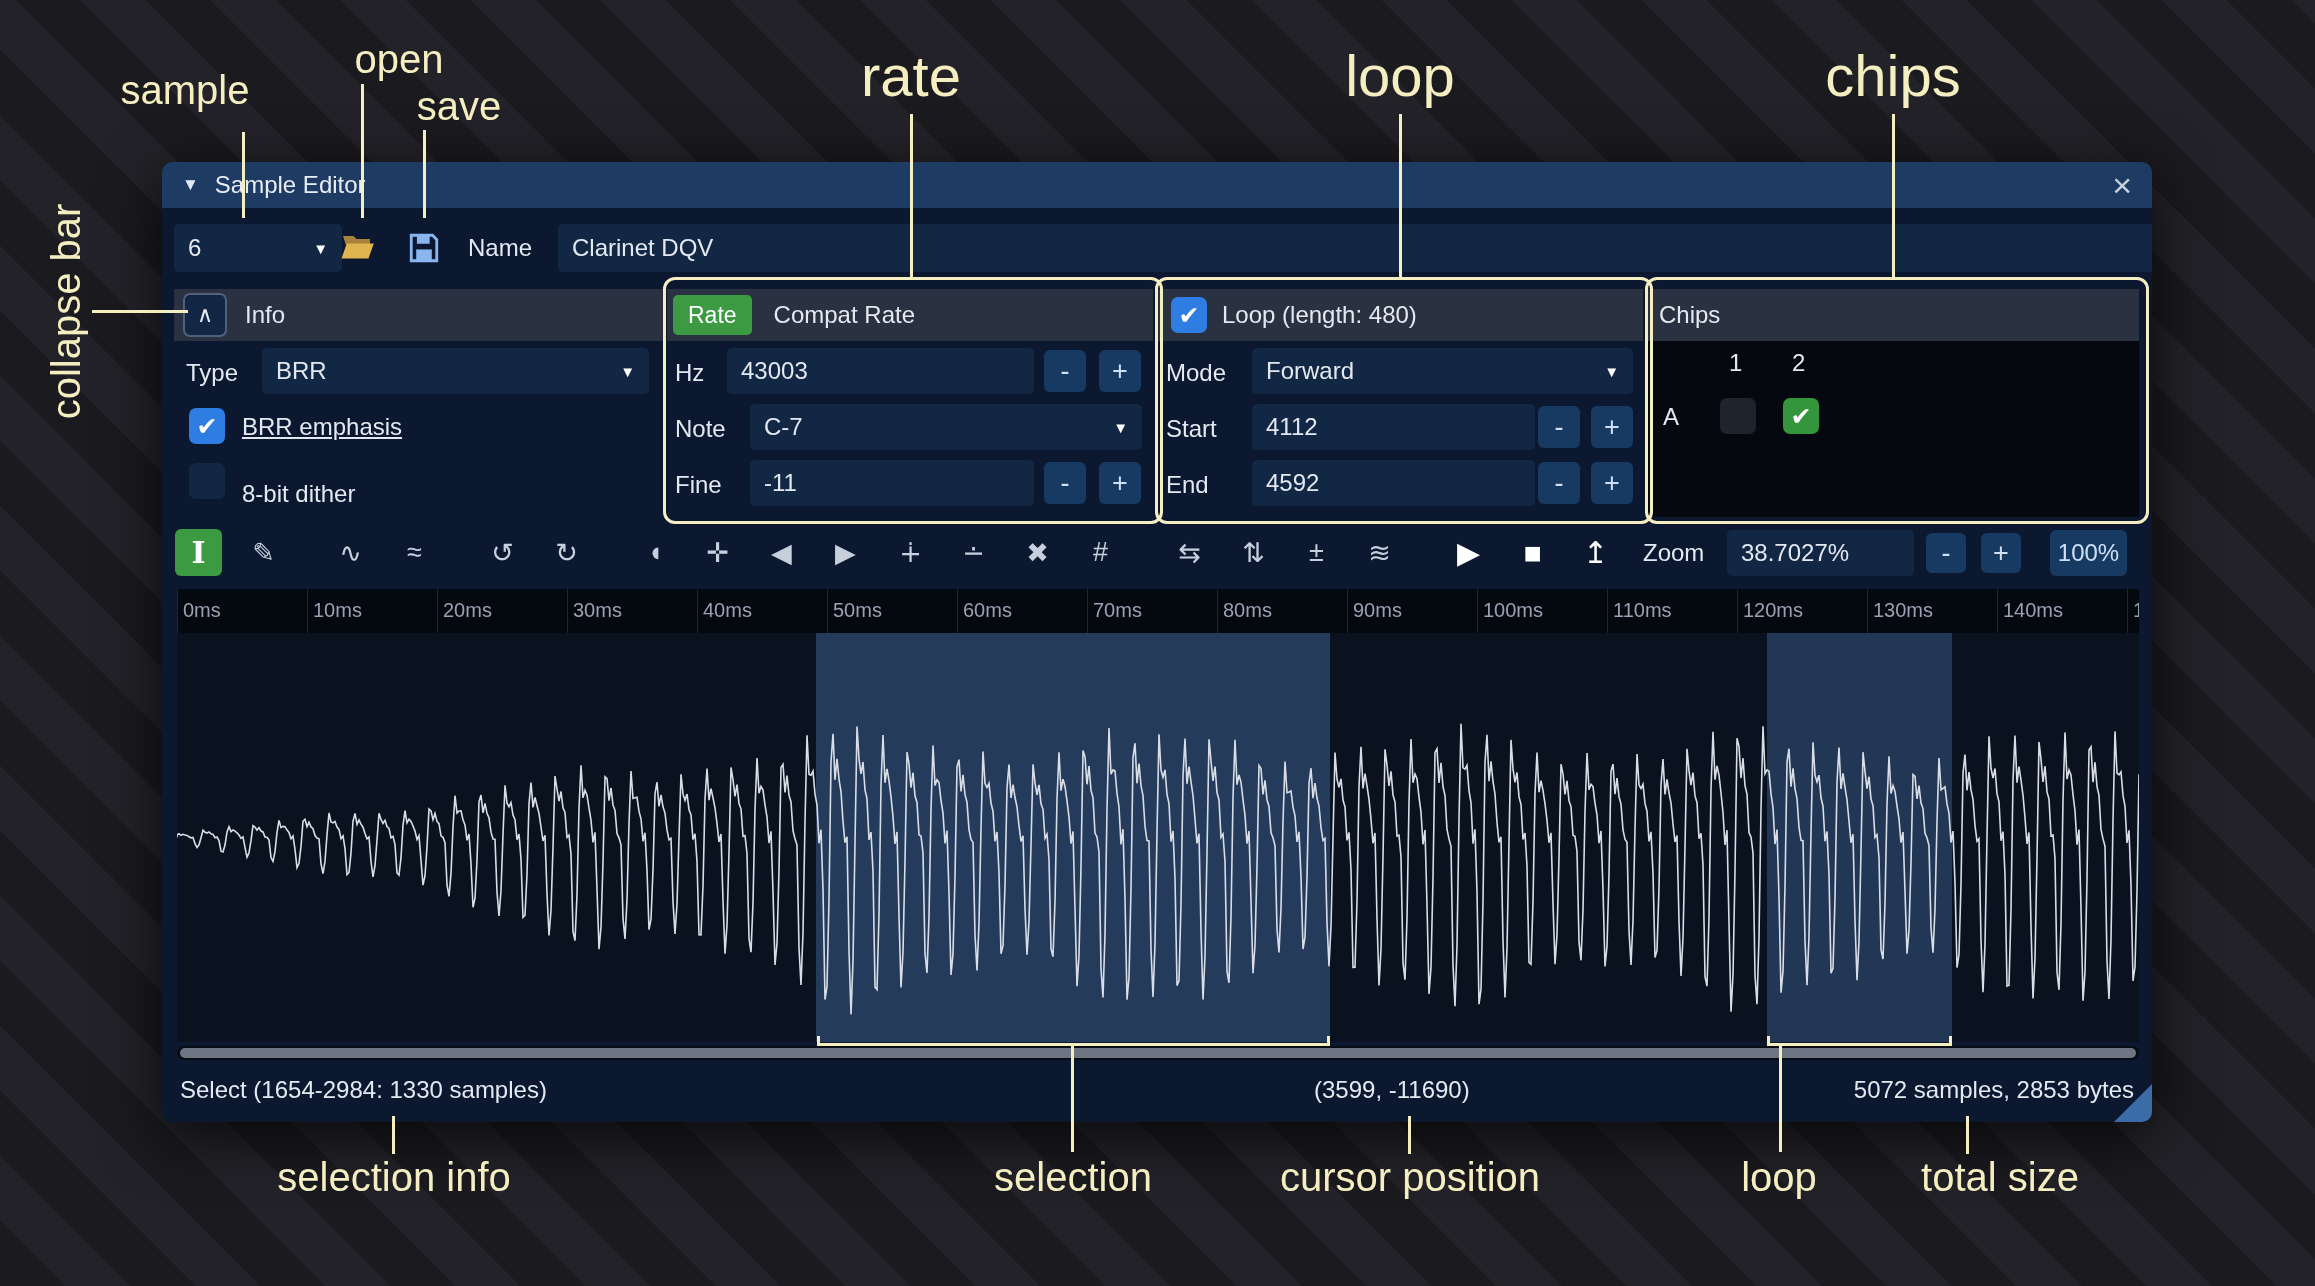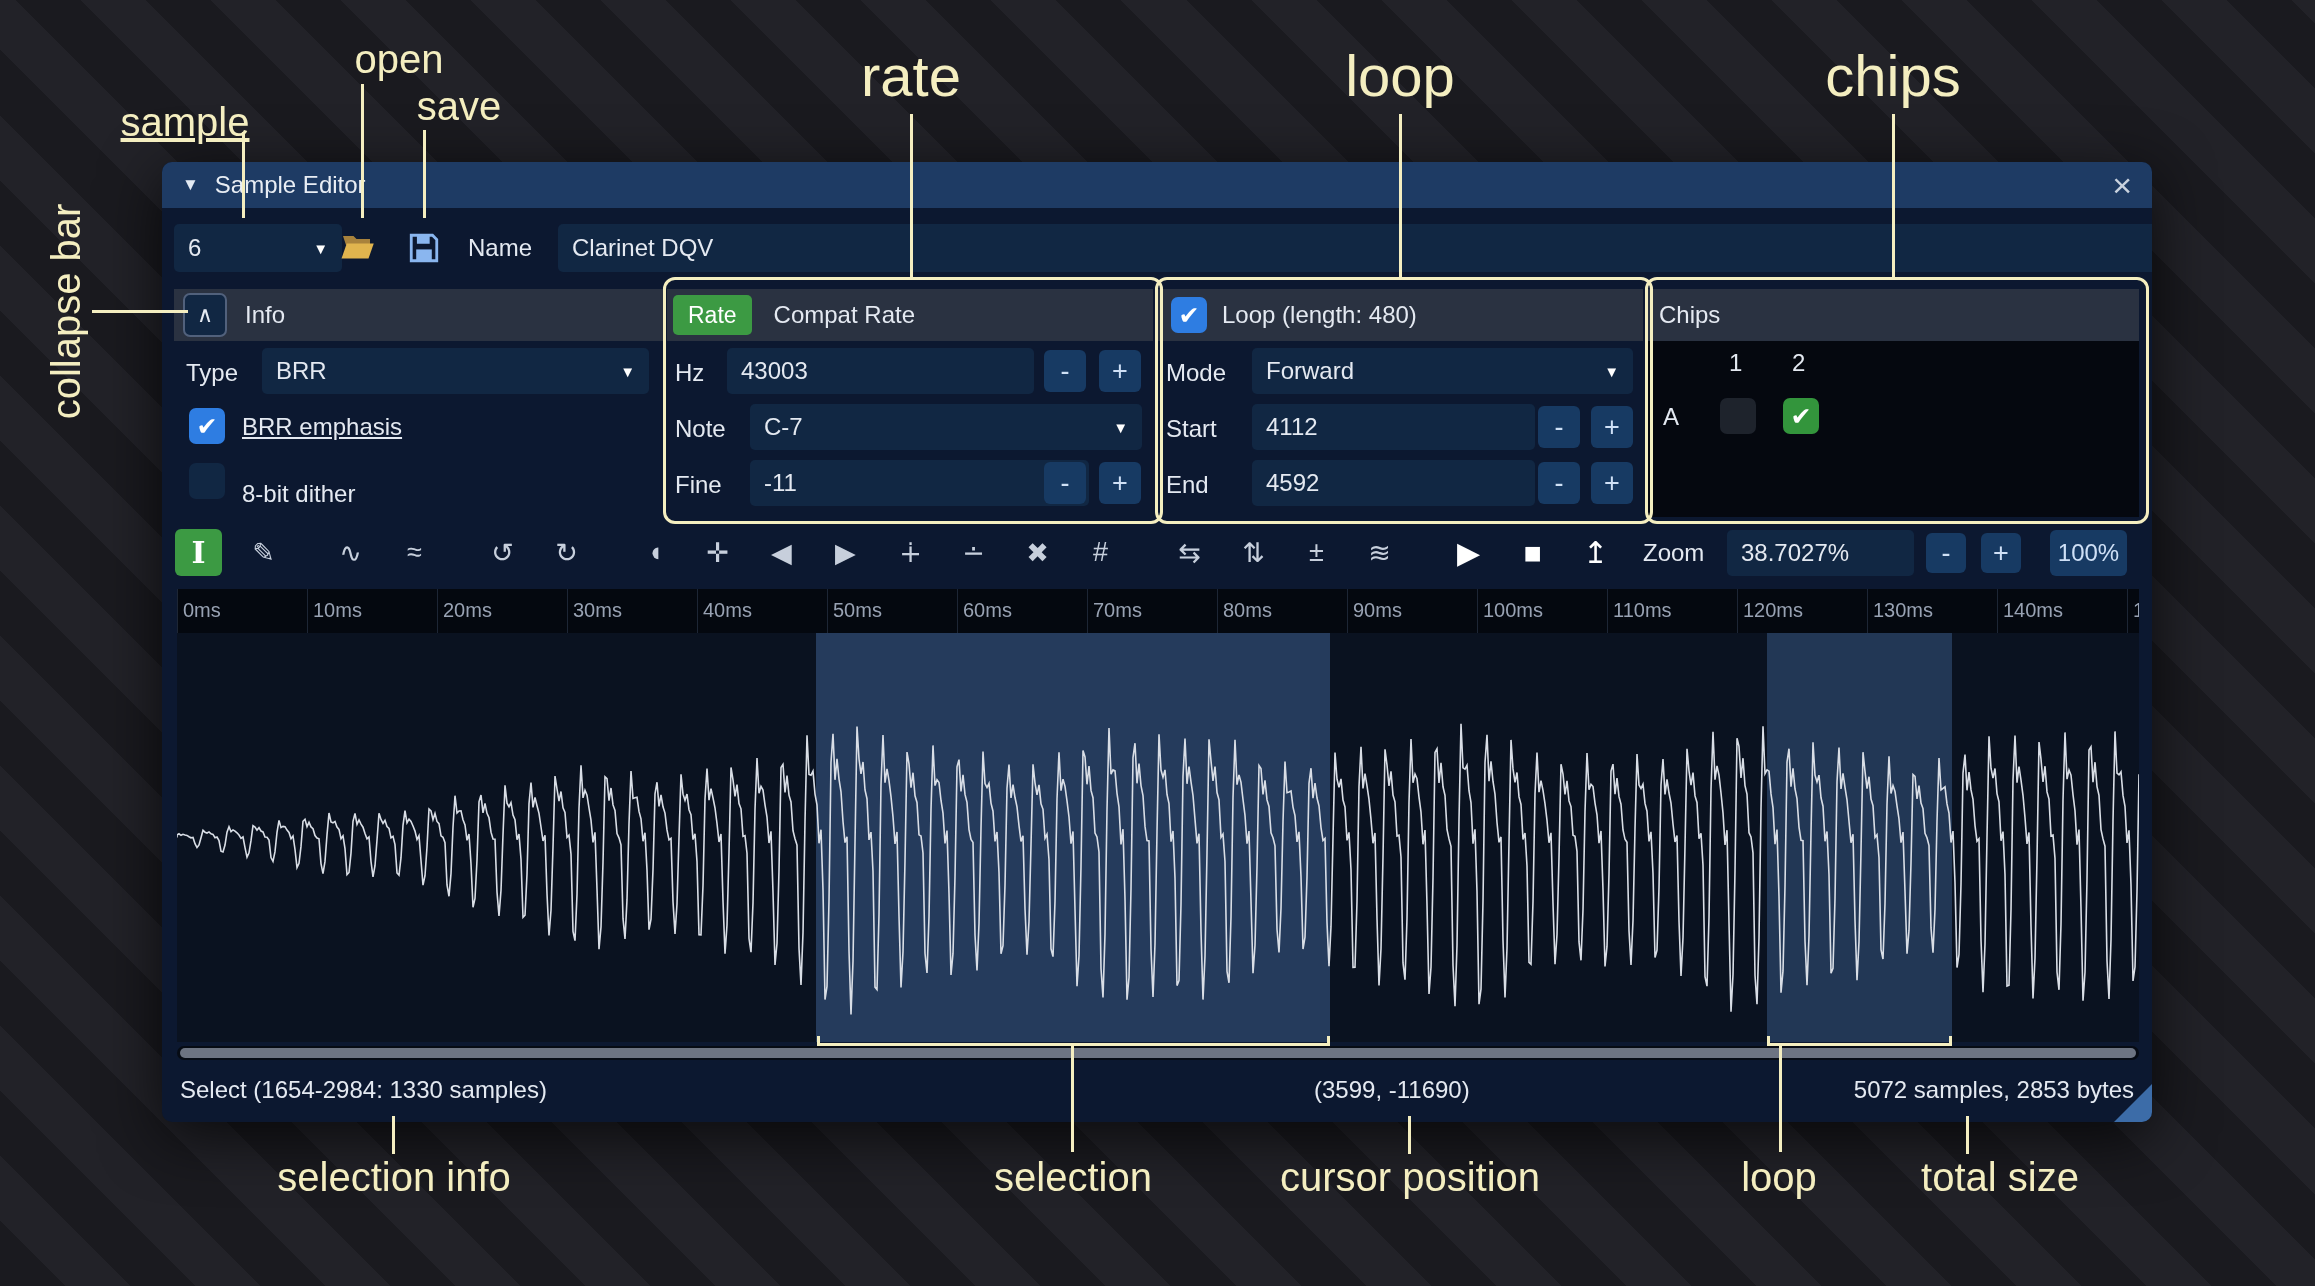--- a/index.html
+++ b/index.html
@@ -133,21 +133,21 @@
         <span>43003</span>
       </div>
       <div class="pm" style="left:377px;top:67px;">-</div>
       <div class="pm" style="left:432px;top:67px;">+</div>
       <span class="sec-lbl" style="left:8px;top:132px;">Note</span>
       <div class="input" style="left:83px;top:121px;width:392px;height:46px;">
         <span>C-7</span>
         <span class="dd-arrow">▼</span>
       </div>
       <span class="sec-lbl" style="left:8px;top:188px;">Fine</span>
-      <div class="input" style="left:83px;top:177px;width:339px;height:46px;">
+      <div class="input" style="left:83px;top:177px;width:284px;height:46px;">
         <span>-11</span>
       </div>
       <div class="pm" style="left:377px;top:179px;">-</div>
       <div class="pm" style="left:432px;top:179px;">+</div>
     </div>
 
     <div class="section" style="left:995px;width:486px;">
       <div class="section-header">
         <span class="cb checked" style="margin-left:14px;">
           <span>✔</span>
@@ -285,21 +285,21 @@
   <div class="vline" style="left:1892px;top:114px;height:163px;"></div>
   <div class="hline" style="left:92px;top:310px;width:96px;"></div>
   <div class="bracket" style="left:817px;top:1036px;width:513px;"></div>
   <div class="bracket" style="left:1767px;top:1036px;width:185px;"></div>
   <div class="vline" style="left:1071px;top:1046px;height:106px;"></div>
   <div class="vline" style="left:1779px;top:1046px;height:106px;"></div>
   <div class="vline" style="left:392px;top:1116px;height:38px;"></div>
   <div class="vline" style="left:1408px;top:1116px;height:38px;"></div>
   <div class="vline" style="left:1966px;top:1116px;height:38px;"></div>
 
-  <div class="ann small" style="left:185px;top:100px;text-decoration:underline;">sample</div>
+  <div class="ann small" style="left:185px;top:68px;">sample</div>
   <div class="ann small" style="left:399px;top:37px;">open</div>
   <div class="ann small" style="left:459px;top:84px;">save</div>
   <div class="ann big" style="left:911px;top:42px;">rate</div>
   <div class="ann big" style="left:1400px;top:42px;">loop</div>
   <div class="ann big" style="left:1893px;top:42px;">chips</div>
   <div class="ann small rot" style="left:-59px;top:289px;width:250px;">collapse bar</div>
   <div class="ann small" style="left:394px;top:1155px;">selection info</div>
   <div class="ann small" style="left:1073px;top:1155px;">selection</div>
   <div class="ann small" style="left:1410px;top:1155px;">cursor position</div>
   <div class="ann small" style="left:1779px;top:1155px;">loop</div>

